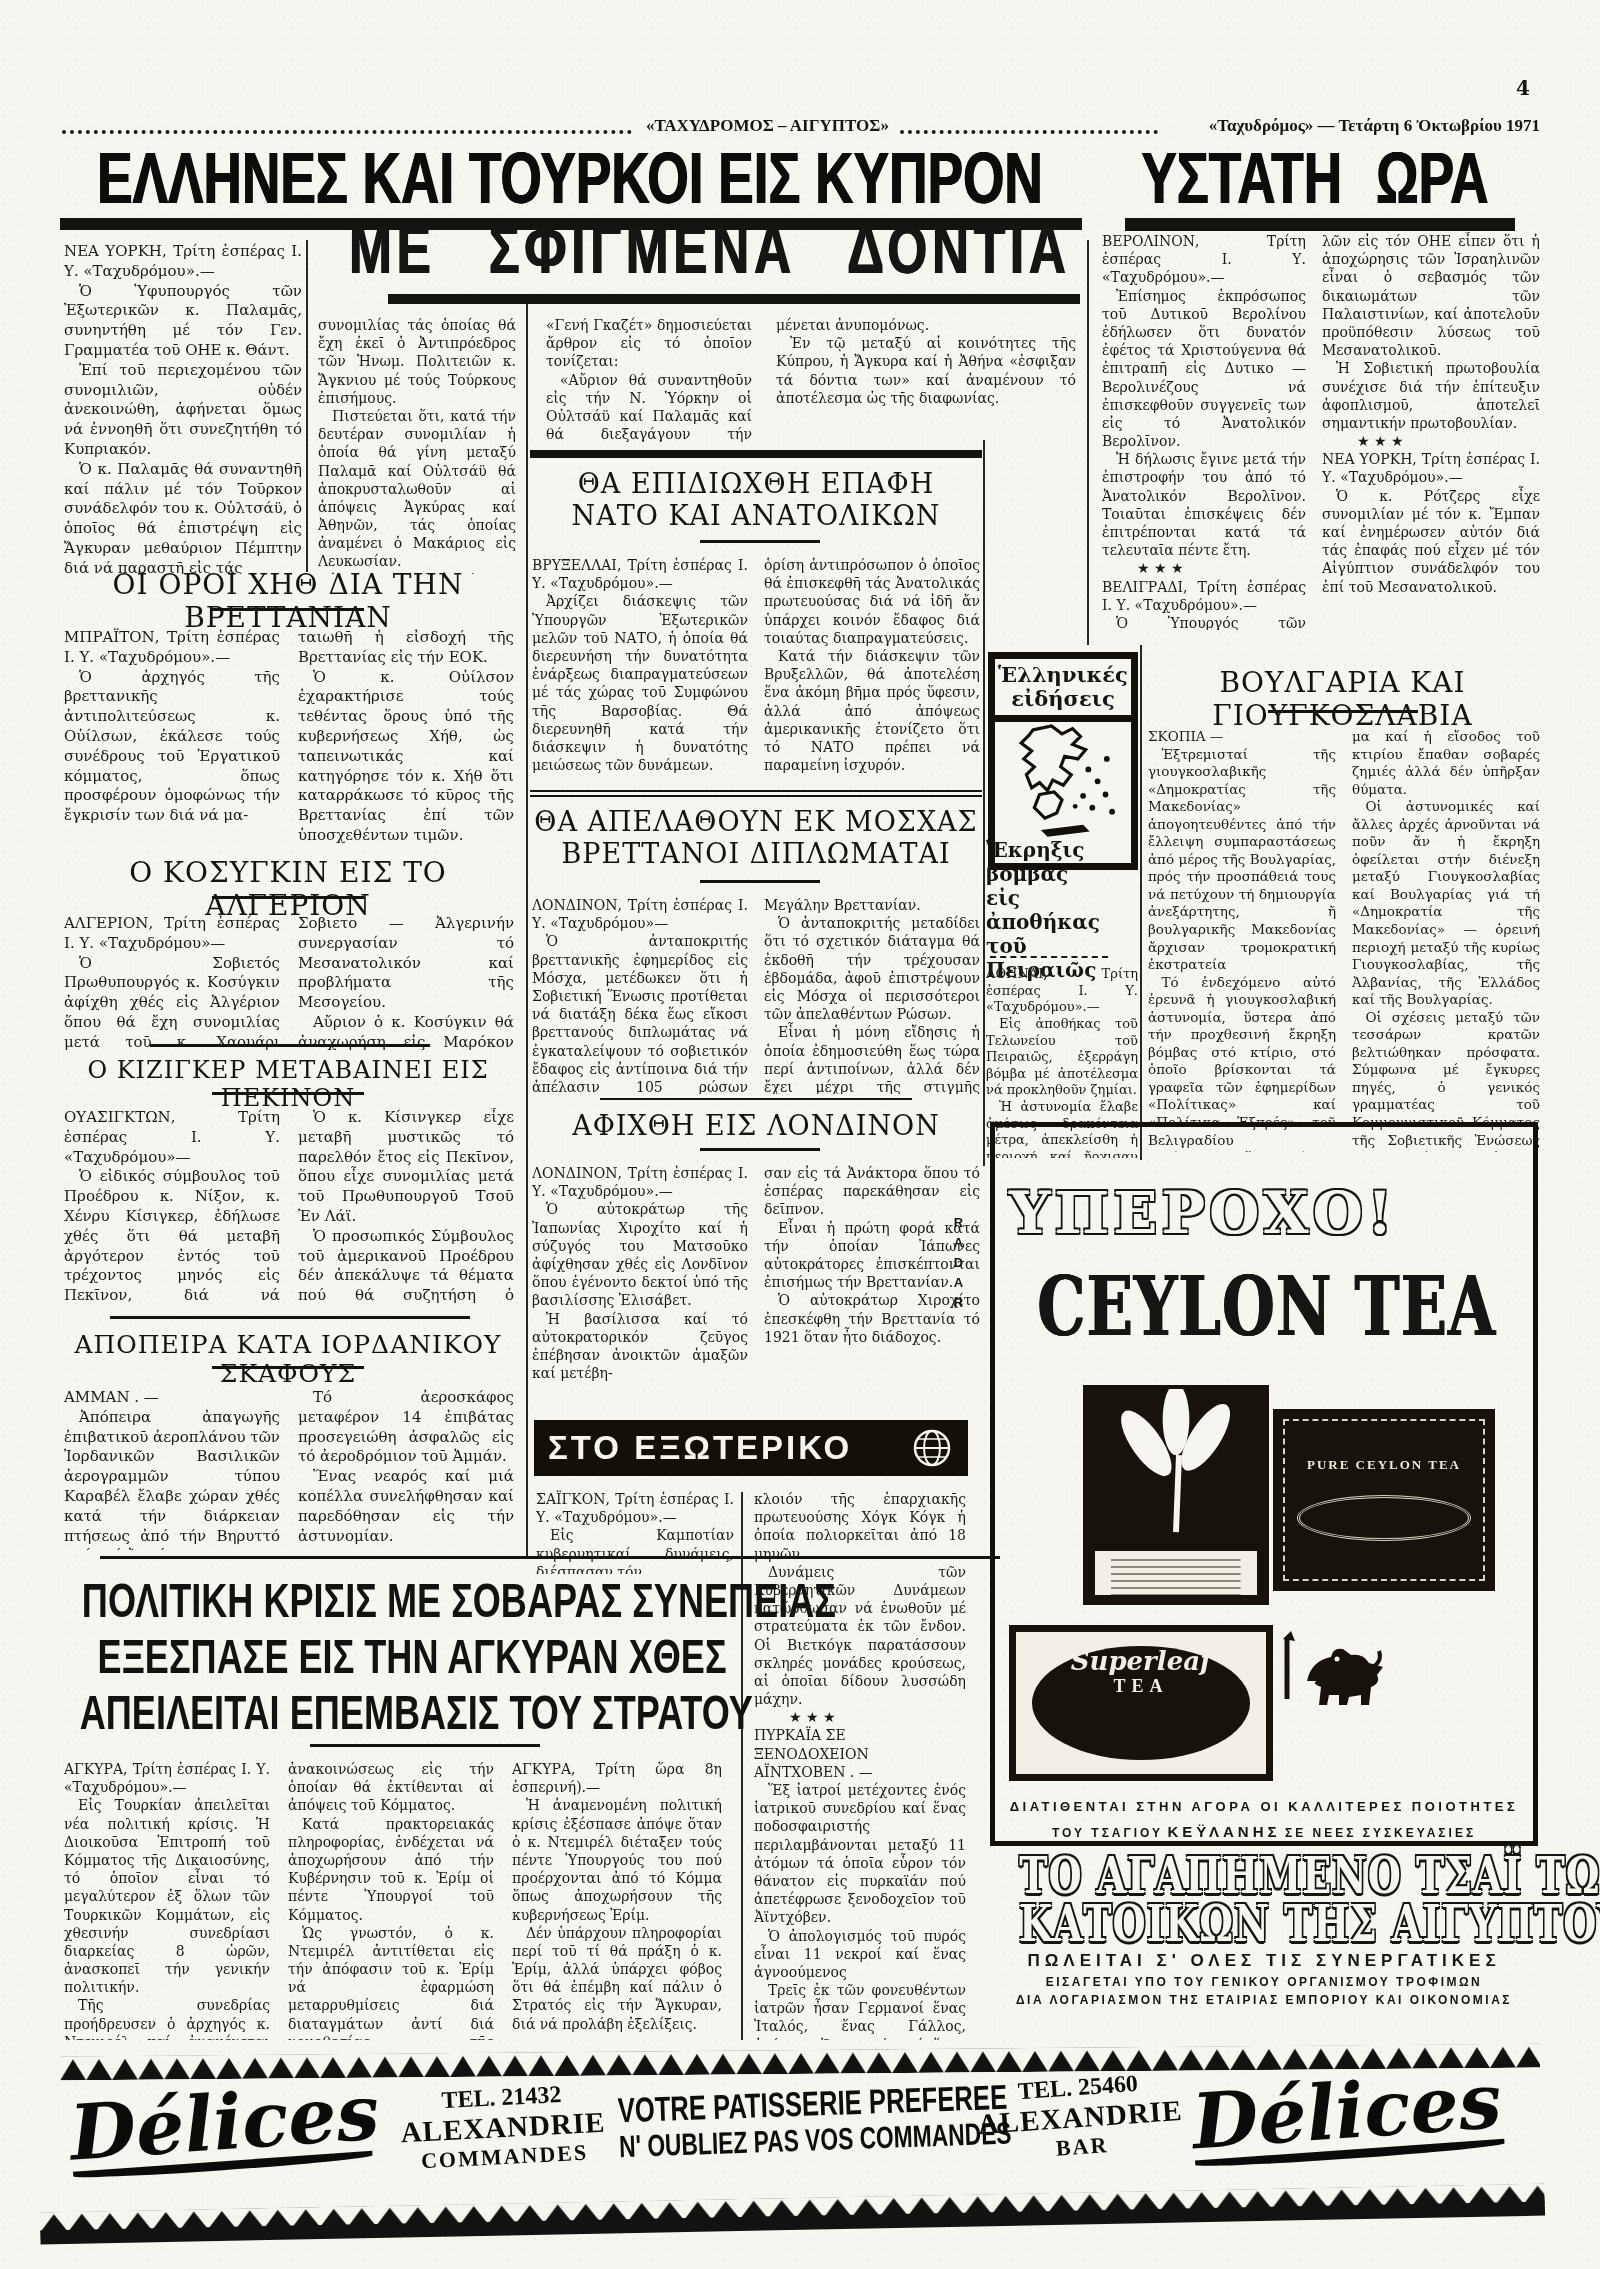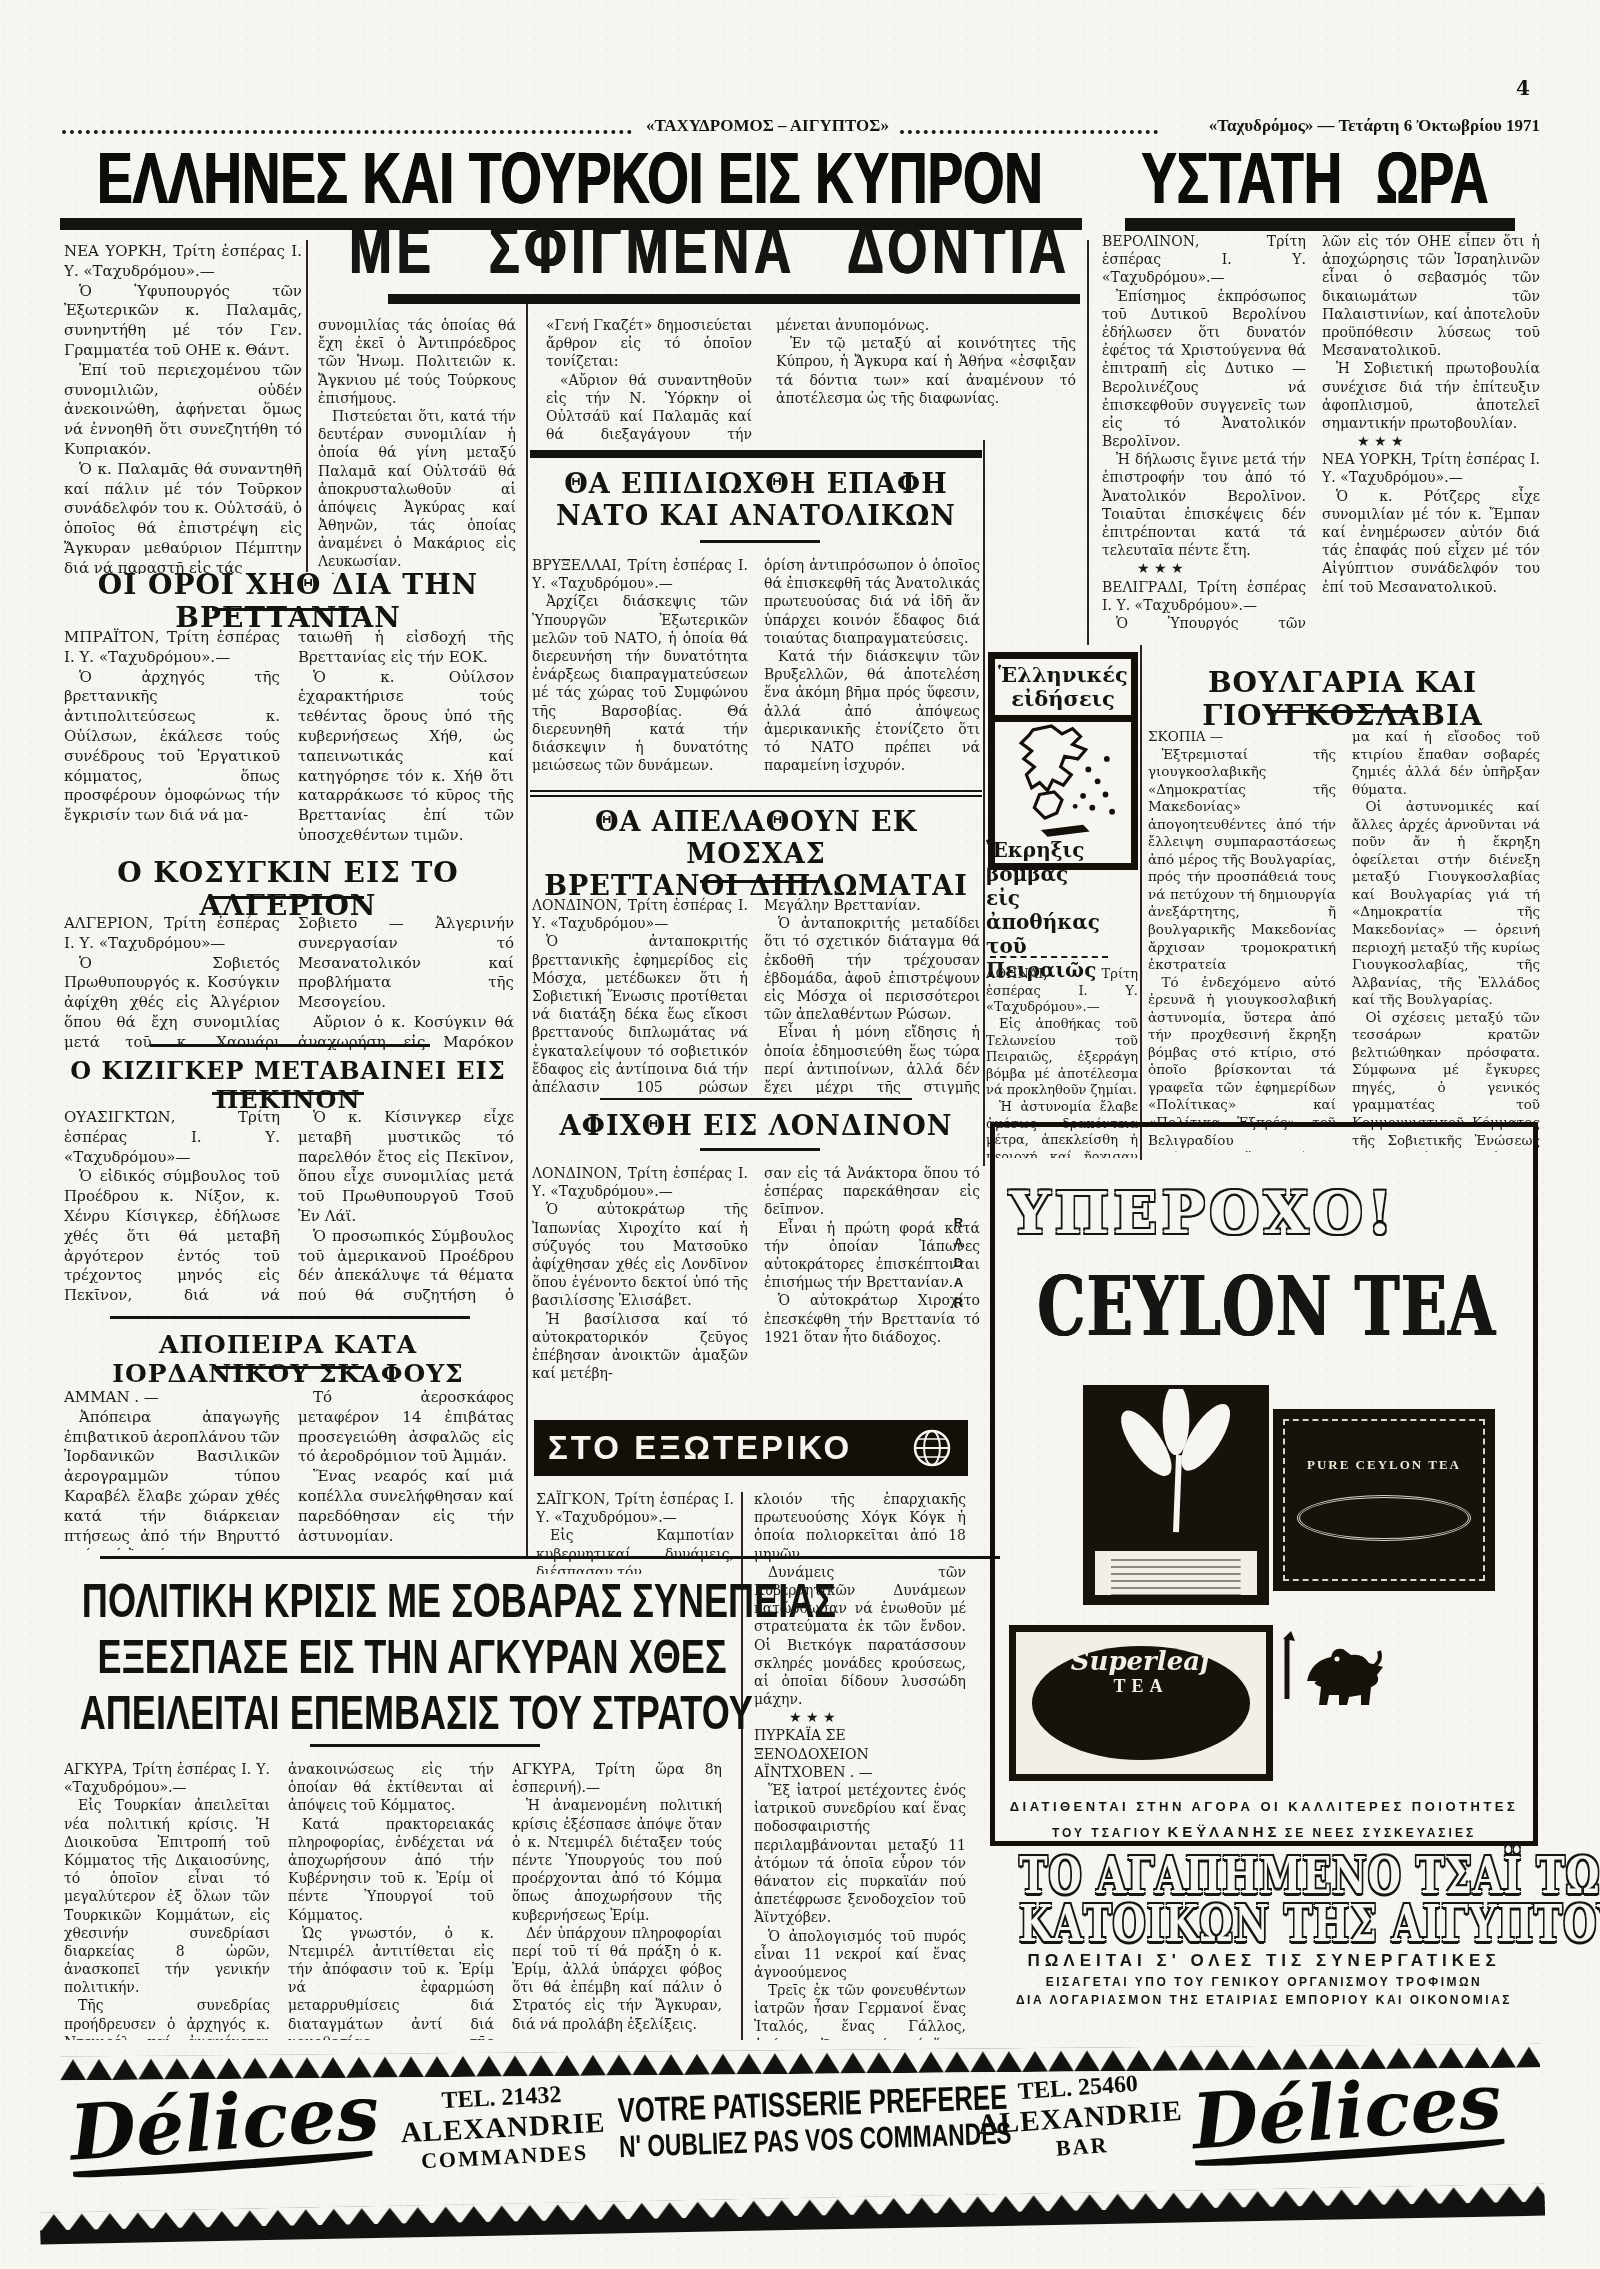--- a/index.html
+++ b/index.html
@@ -2,21 +2,21 @@
 <html><head>
 <meta charset="utf-8">
 <style>
   html,body{margin:0;padding:0;background:#d8d5cc;}
   #paper{position:relative;width:1600px;height:2269px;margin:0 auto;background:#f7f5ef;
     background-image:radial-gradient(rgba(0,0,0,.035) 1px,transparent 1px);background-size:9px 11px;
     color:#171513;font-family:"DejaVu Serif",serif;overflow:hidden;}
   .abs{position:absolute;}
   .bt{font:15px/1.32 "DejaVu Serif",serif;text-align:justify;white-space:pre-line;overflow:hidden;color:#1c1a18;}
   .f14{font-size:14px;line-height:1.3;} .f135{font-size:13.5px;line-height:1.3;} .f13{font-size:13px;line-height:1.28;}
-  .hl{font-family:"DejaVu Serif",serif;font-weight:bold;text-align:center;letter-spacing:1px;white-space:pre-line;color:#151310;}
+  .hl{font-family:"DejaVu Serif",serif;font-weight:normal;text-align:center;letter-spacing:1px;white-space:pre-line;color:#151310;}
   .fat2{text-shadow:.8px 0 0 currentColor,-.4px 0 0 currentColor;}
   .rule{background:#151310;}
   .vrule{width:2px;background:#2a2722;}
   .dotted{border-top:4px dotted #1b1916;height:0;}
   .dashed{border-top:2px dashed #1b1916;height:0;}
   .cond{display:inline-block;transform:scale(.95,1.28);transform-origin:center;white-space:nowrap;}
   .banner{font-family:"Liberation Sans",sans-serif;font-weight:bold;font-size:56px;text-align:center;color:#0e0c0a;}
   .outline{color:#f7f5ef;text-shadow:-1.6px -1.6px 0 #171513,1.6px -1.6px 0 #171513,-1.6px 1.6px 0 #171513,1.6px 1.6px 0 #171513,0 2px 0 #171513;}
   .adcaps{font-family:"Liberation Sans",sans-serif;text-align:center;color:#171513;}
   .tilt3{transform:rotate(-3deg);} .tilt4{transform:rotate(-4deg);} .tilt2{transform:rotate(-2deg);}

